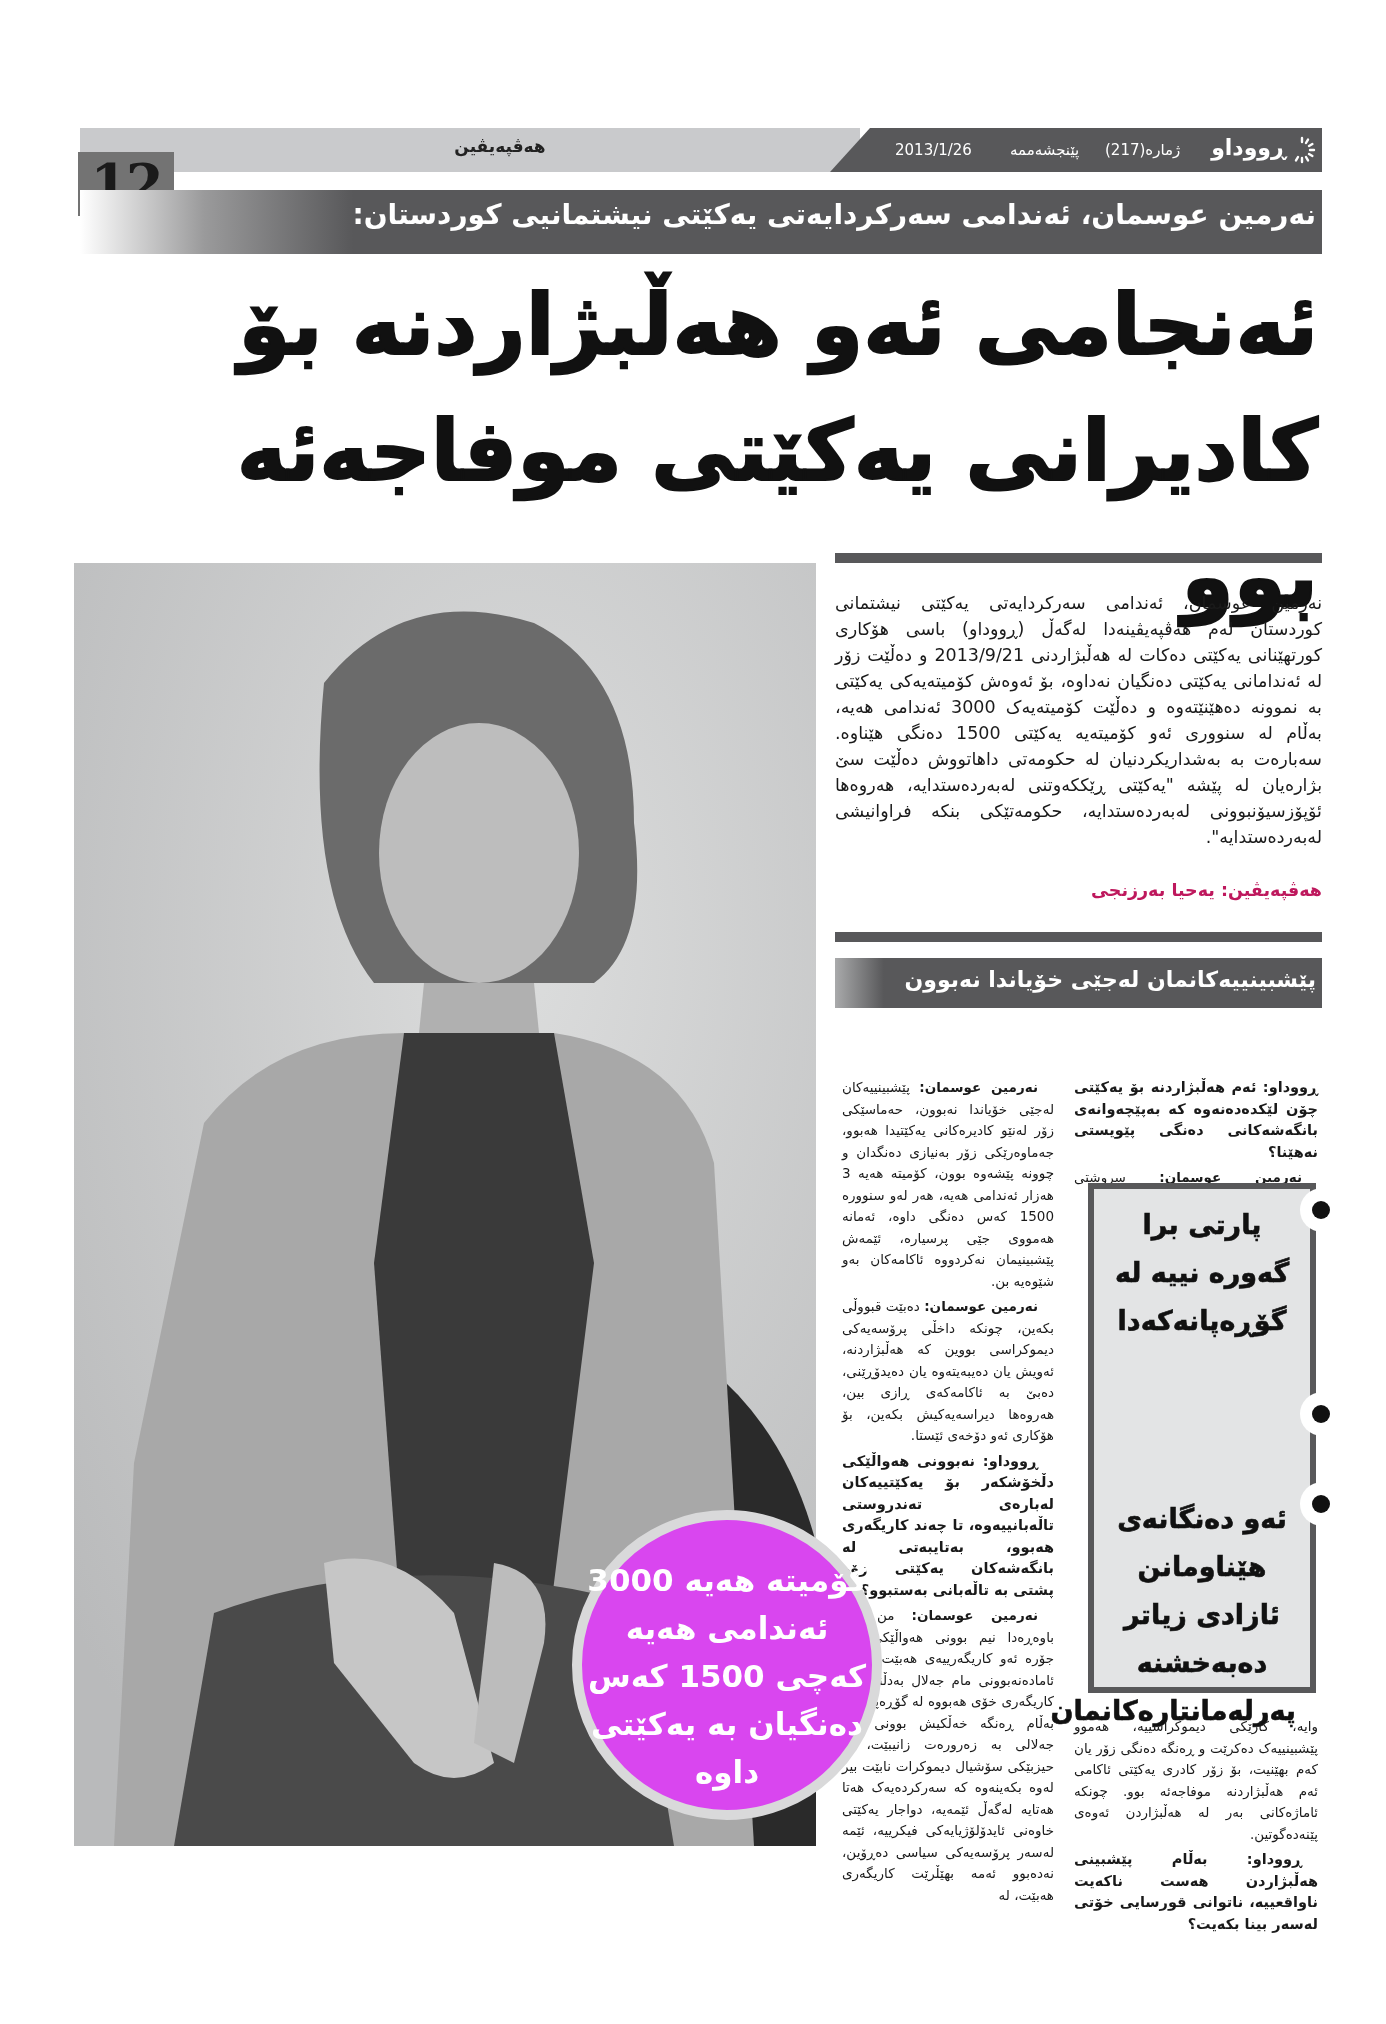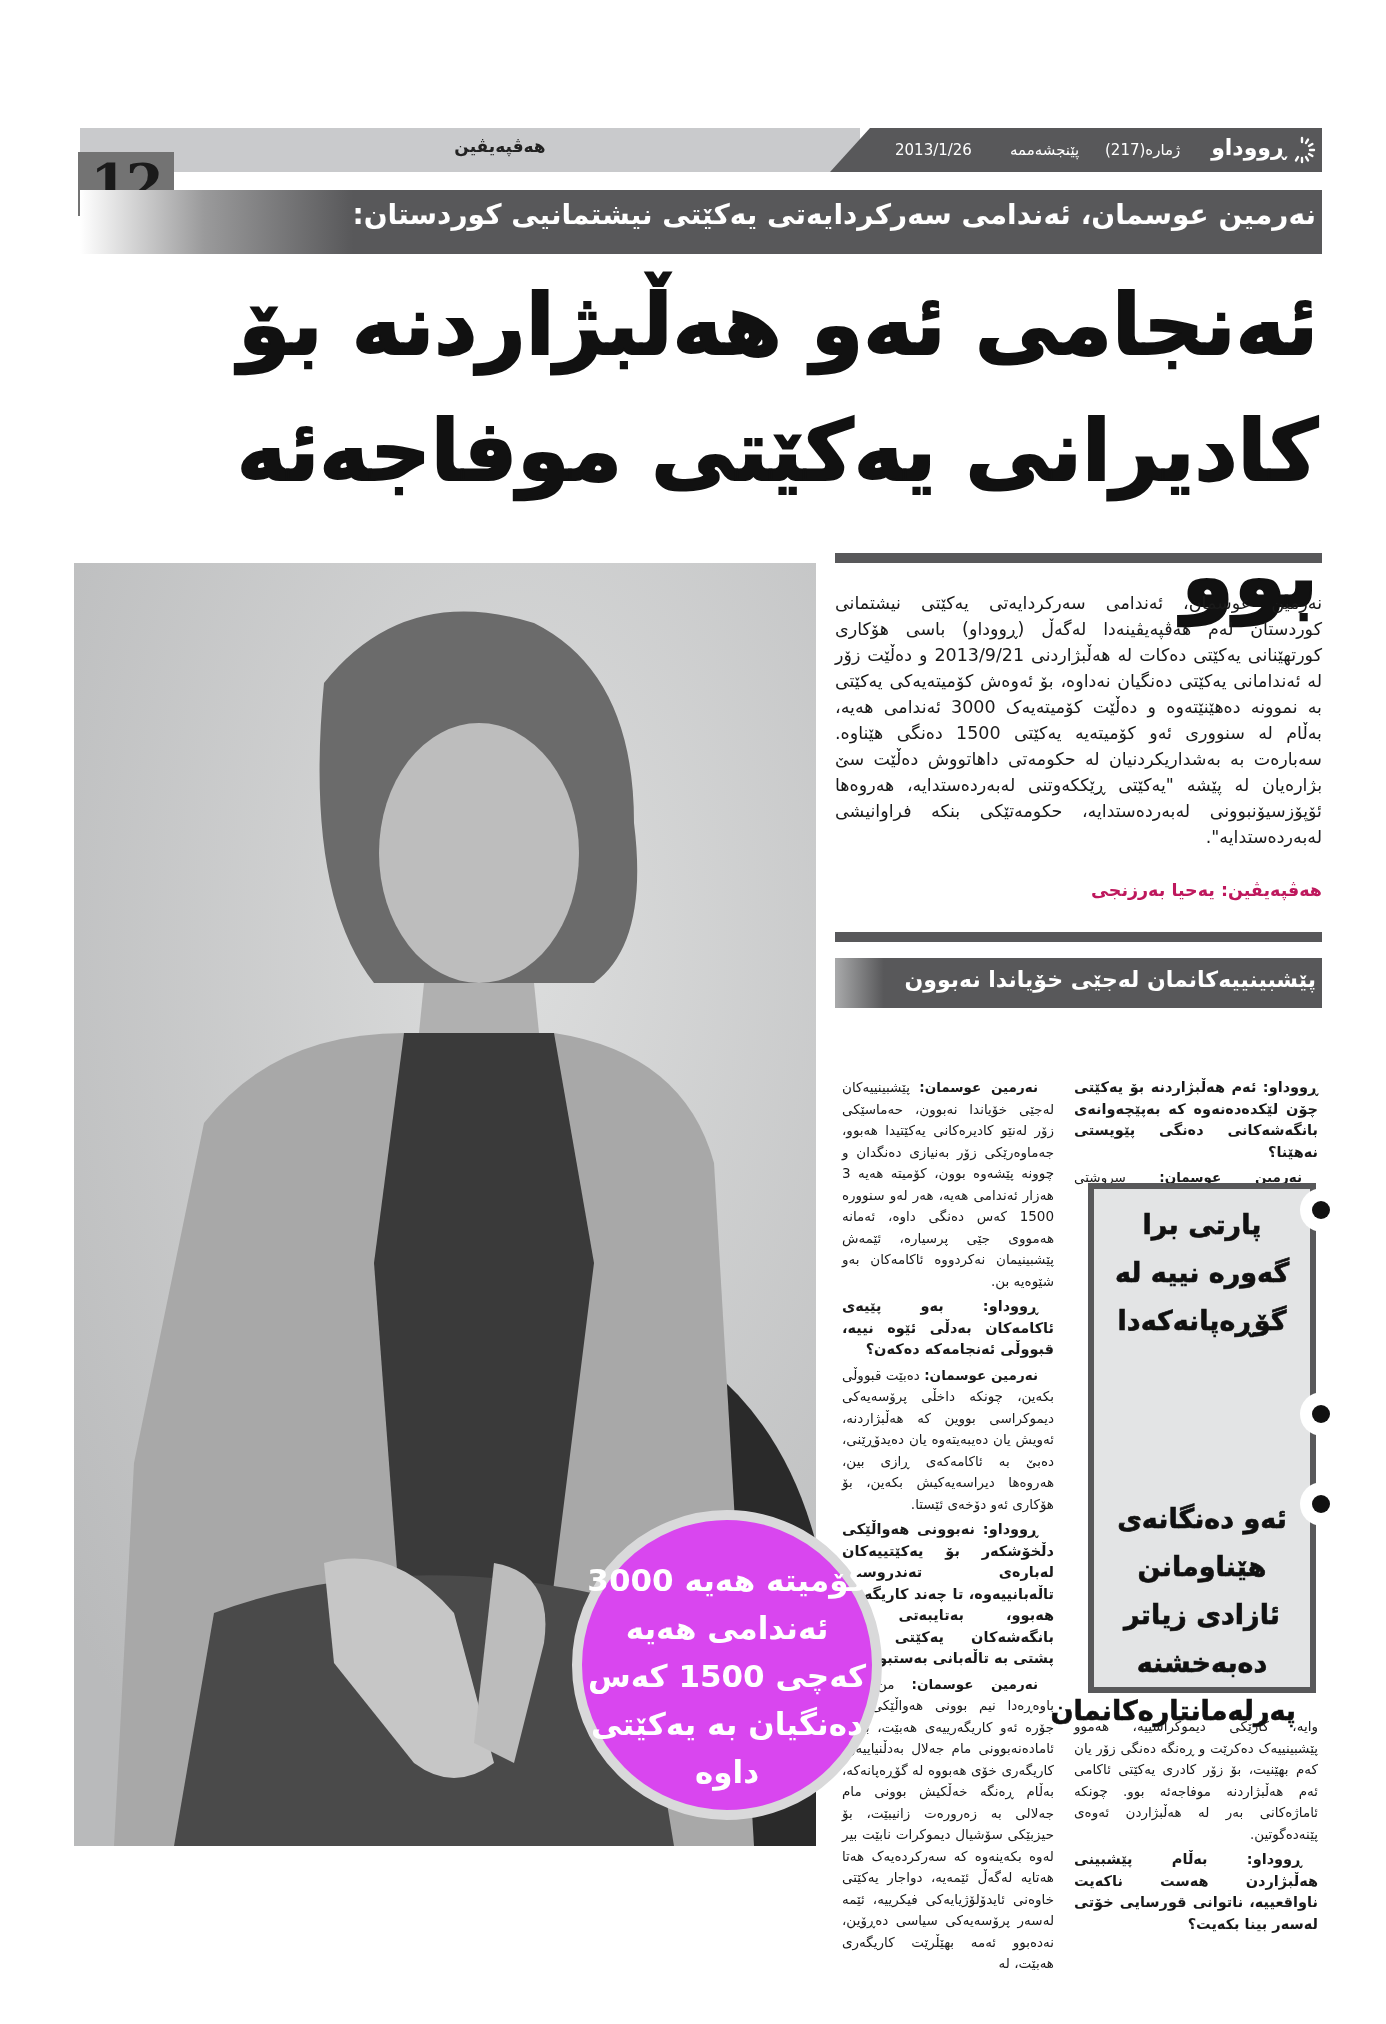--- a/index.html
+++ b/index.html
@@ -130,21 +130,20 @@
 <div class="abs bullet" style="left:1300px;top:1392px;"></div>
 <div class="abs bullet" style="left:1300px;top:1482px;"></div>
 
 <div class="abs col col-r2">
   <p><span>وایە، کارێکی دیموکراسییە، هەموو پێشبینییەک دەکرێت و ڕەنگە دەنگی زۆر یان کەم بهێنیت، بۆ زۆر کادری یەکێتی ئاکامی ئەم هەڵبژاردنە موفاجەئە بوو. چونکە ئاماژەکانی بەر لە هەڵبژاردن ئەوەی پێنەدەگوتین.</span></p>
   <p class="q" style="text-indent:16px"><span class="sp">ڕووداو:</span> <span>بەڵام پێشبینی هەڵبژاردن هەست ناکەیت ناواقعییە، ناتوانی قورسایی خۆتی لەسەر بینا بکەیت؟</span></p>
 </div>
 
 <div class="abs col col-m">
   <p style="text-indent:16px"><span class="sp">نەرمین عوسمان:</span> <span>پێشبینییەکان لەجێی خۆیاندا نەبوون، حەماسێکی زۆر لەنێو کادیرەکانی یەکێتیدا هەبوو، جەماوەرێکی زۆر بەنیازی دەنگدان و چوونە پێشەوە بوون، کۆمیتە هەیە 3 هەزار ئەندامی هەیە، هەر لەو سنوورە 1500 کەس دەنگی داوە، ئەمانە هەمووی جێی پرسیارە، ئێمەش پێشبینیمان نەکردووە ئاکامەکان بەو شێوەیە بن.</span></p>
-  <p class="q" style="text-indent:16px"><span class="sp">ڕووداو:</span> <span>بەو پێیەی ئاکامەکان بەدڵی ئێوە نییە، قبووڵی ئەنجامەکە دەکەن؟</span></p>
   <p style="text-indent:16px"><span class="sp">نەرمین عوسمان:</span> <span>دەبێت قبووڵی بکەین، چونکە داخڵی پرۆسەیەکی دیموکراسی بووین کە هەڵبژاردنە، ئەویش یان دەیبەیتەوە یان دەیدۆڕێنی، دەبێ بە ئاکامەکەی ڕازی بین، هەروەها دیراسەیەکیش بکەین، بۆ هۆکاری ئەو دۆخەی ئێستا.</span></p>
   <p class="q" style="text-indent:16px"><span class="sp">ڕووداو:</span> <span>نەبوونی هەواڵێکی دڵخۆشکەر بۆ یەکێتییەکان لەبارەی تەندروستی تاڵەبانییەوە، تا چەند کاریگەری هەبوو، بەتایبەتی لە بانگەشەکان یەکێتی زۆر پشتی بە تاڵەبانی بەستبوو؟</span></p>
   <p style="text-indent:16px;padding-left:0"><span class="sp">نەرمین عوسمان:</span> <span>من لەو باوەڕەدا نیم بوونی هەواڵێکی لەو جۆرە ئەو کاریگەرییەی هەبێت، بەڵام ئامادەنەبوونی مام جەلال بەدڵنیاییەوە کاریگەری خۆی هەبووە لە گۆڕەپانەکە، بەڵام ڕەنگە خەڵکیش بوونی مام جەلالی بە زەرورەت زانیبێت، بۆ حیزبێکی سۆشیال دیموکرات نابێت بیر لەوە بکەینەوە کە سەرکردەیەک هەتا هەتایە لەگەڵ ئێمەیە، دواجار یەکێتی خاوەنی ئایدۆلۆژیایەکی فیکرییە، ئێمە لەسەر پرۆسەیەکی سیاسی دەڕۆین، نەدەبوو ئەمە بهێڵرێت کاریگەری هەبێت، لە</span></p>
 </div>
 
 <div class="abs circle">
   <div class="circle-text">کۆمیتە هەیە 3000 ئەندامی هەیە کەچی 1500 کەس دەنگیان بە یەکێتی داوە</div>
 </div>
 
 </body></html>

